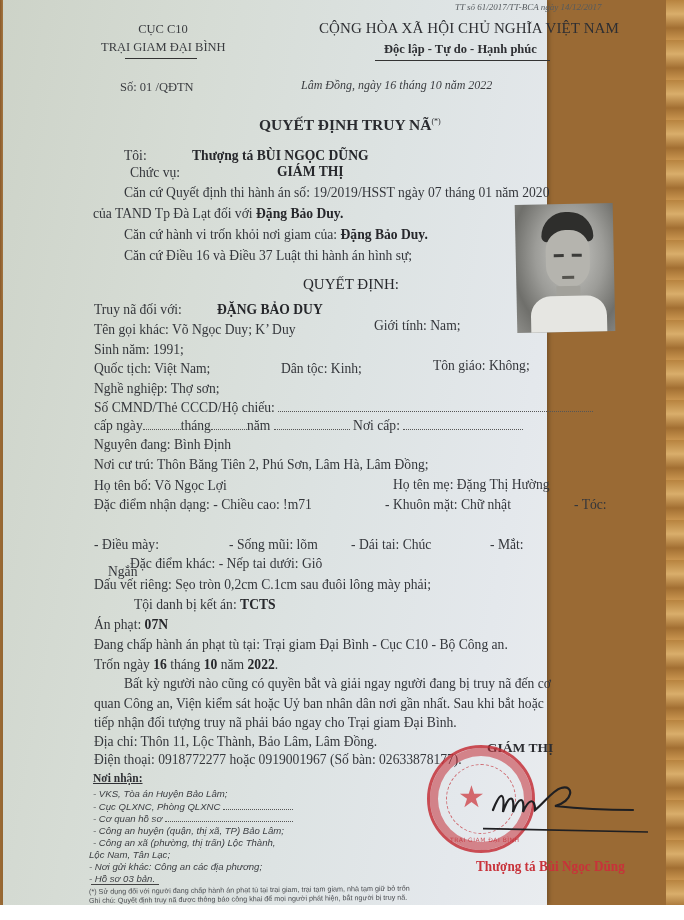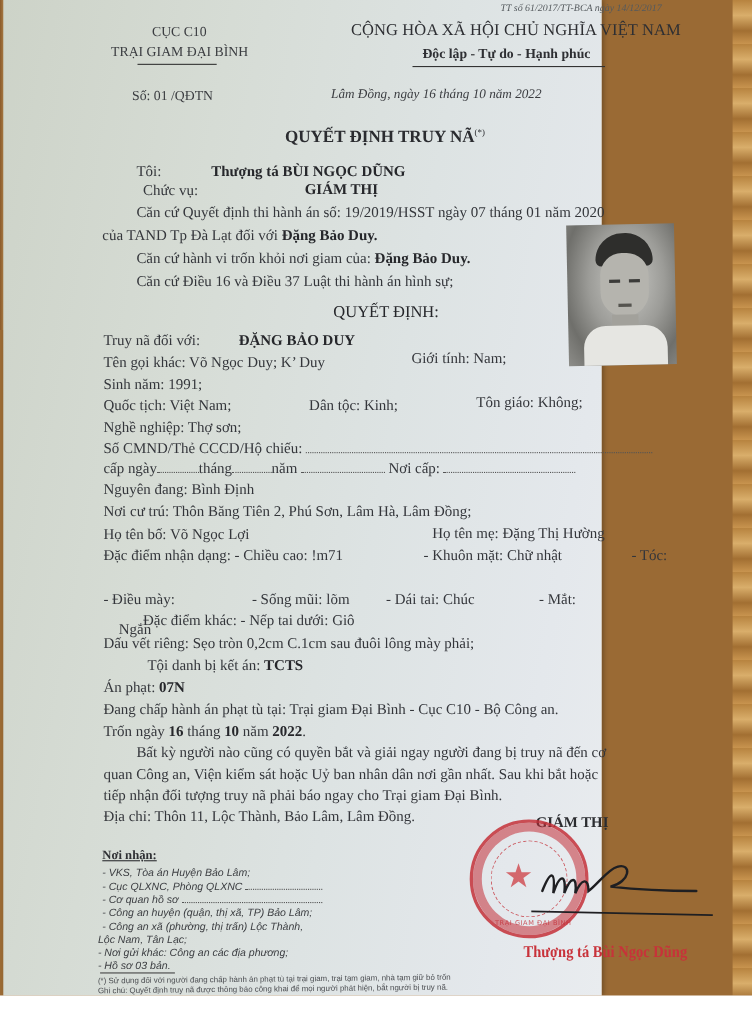--- a/index.html
+++ b/index.html
@@ -171,20 +171,21 @@
   </div>
   <div class="abs body-line" style="left:91px; top:637px;">Đang chấp hành án phạt tù tại: Trại giam Đại Bình - Cục C10 - Bộ Công an.</div>
   <div class="abs body-line" style="left:91px; top:657px;">
     <span>Trốn ngày </span><span class="b">16</span><span> tháng </span><span class="b">10</span><span>  năm </span><span class="b">2022</span><span>.</span>
   </div>
 
   <div class="abs body-line" style="left:91px; top:696px;">quan Công an, Viện kiểm sát hoặc Uỷ ban nhân dân nơi gần nhất. Sau khi bắt hoặc</div>
   <div class="abs body-line" style="left:121px; top:676px;">Bất kỳ người nào cũng có quyền bắt và giải ngay người đang bị truy nã đến cơ</div>
   <div class="abs body-line" style="left:91px; top:715px;">tiếp nhận đối tượng truy nã phải báo ngay cho Trại giam Đại Bình.</div>
   <div class="abs body-line" style="left:91px; top:734px;">Địa chỉ: Thôn 11, Lộc Thành, Bảo Lâm, Lâm Đồng.</div>
+  <div class="abs body-line" style="left:91px; top:752px;">Điện thoại: 0918772277 hoặc 0919001967 (Số bàn: 02633878177).</div>
 
   <div class="abs recipients-title" style="top:772px;">Nơi nhận:</div>
   <div class="abs recip" style="left:90px; top:788px;">- VKS, Tòa án Huyện Bảo Lâm;</div>
   <div class="abs recip" style="left:90px; top:801px;">
     <span>- Cục QLXNC, Phòng QLXNC</span>
     <span class="dotline" style="width:70px;"></span>
   </div>
   <div class="abs recip" style="left:90px; top:813px;">
     <span>- Cơ quan hồ sơ</span>
     <span class="dotline" style="width:128px;"></span>

